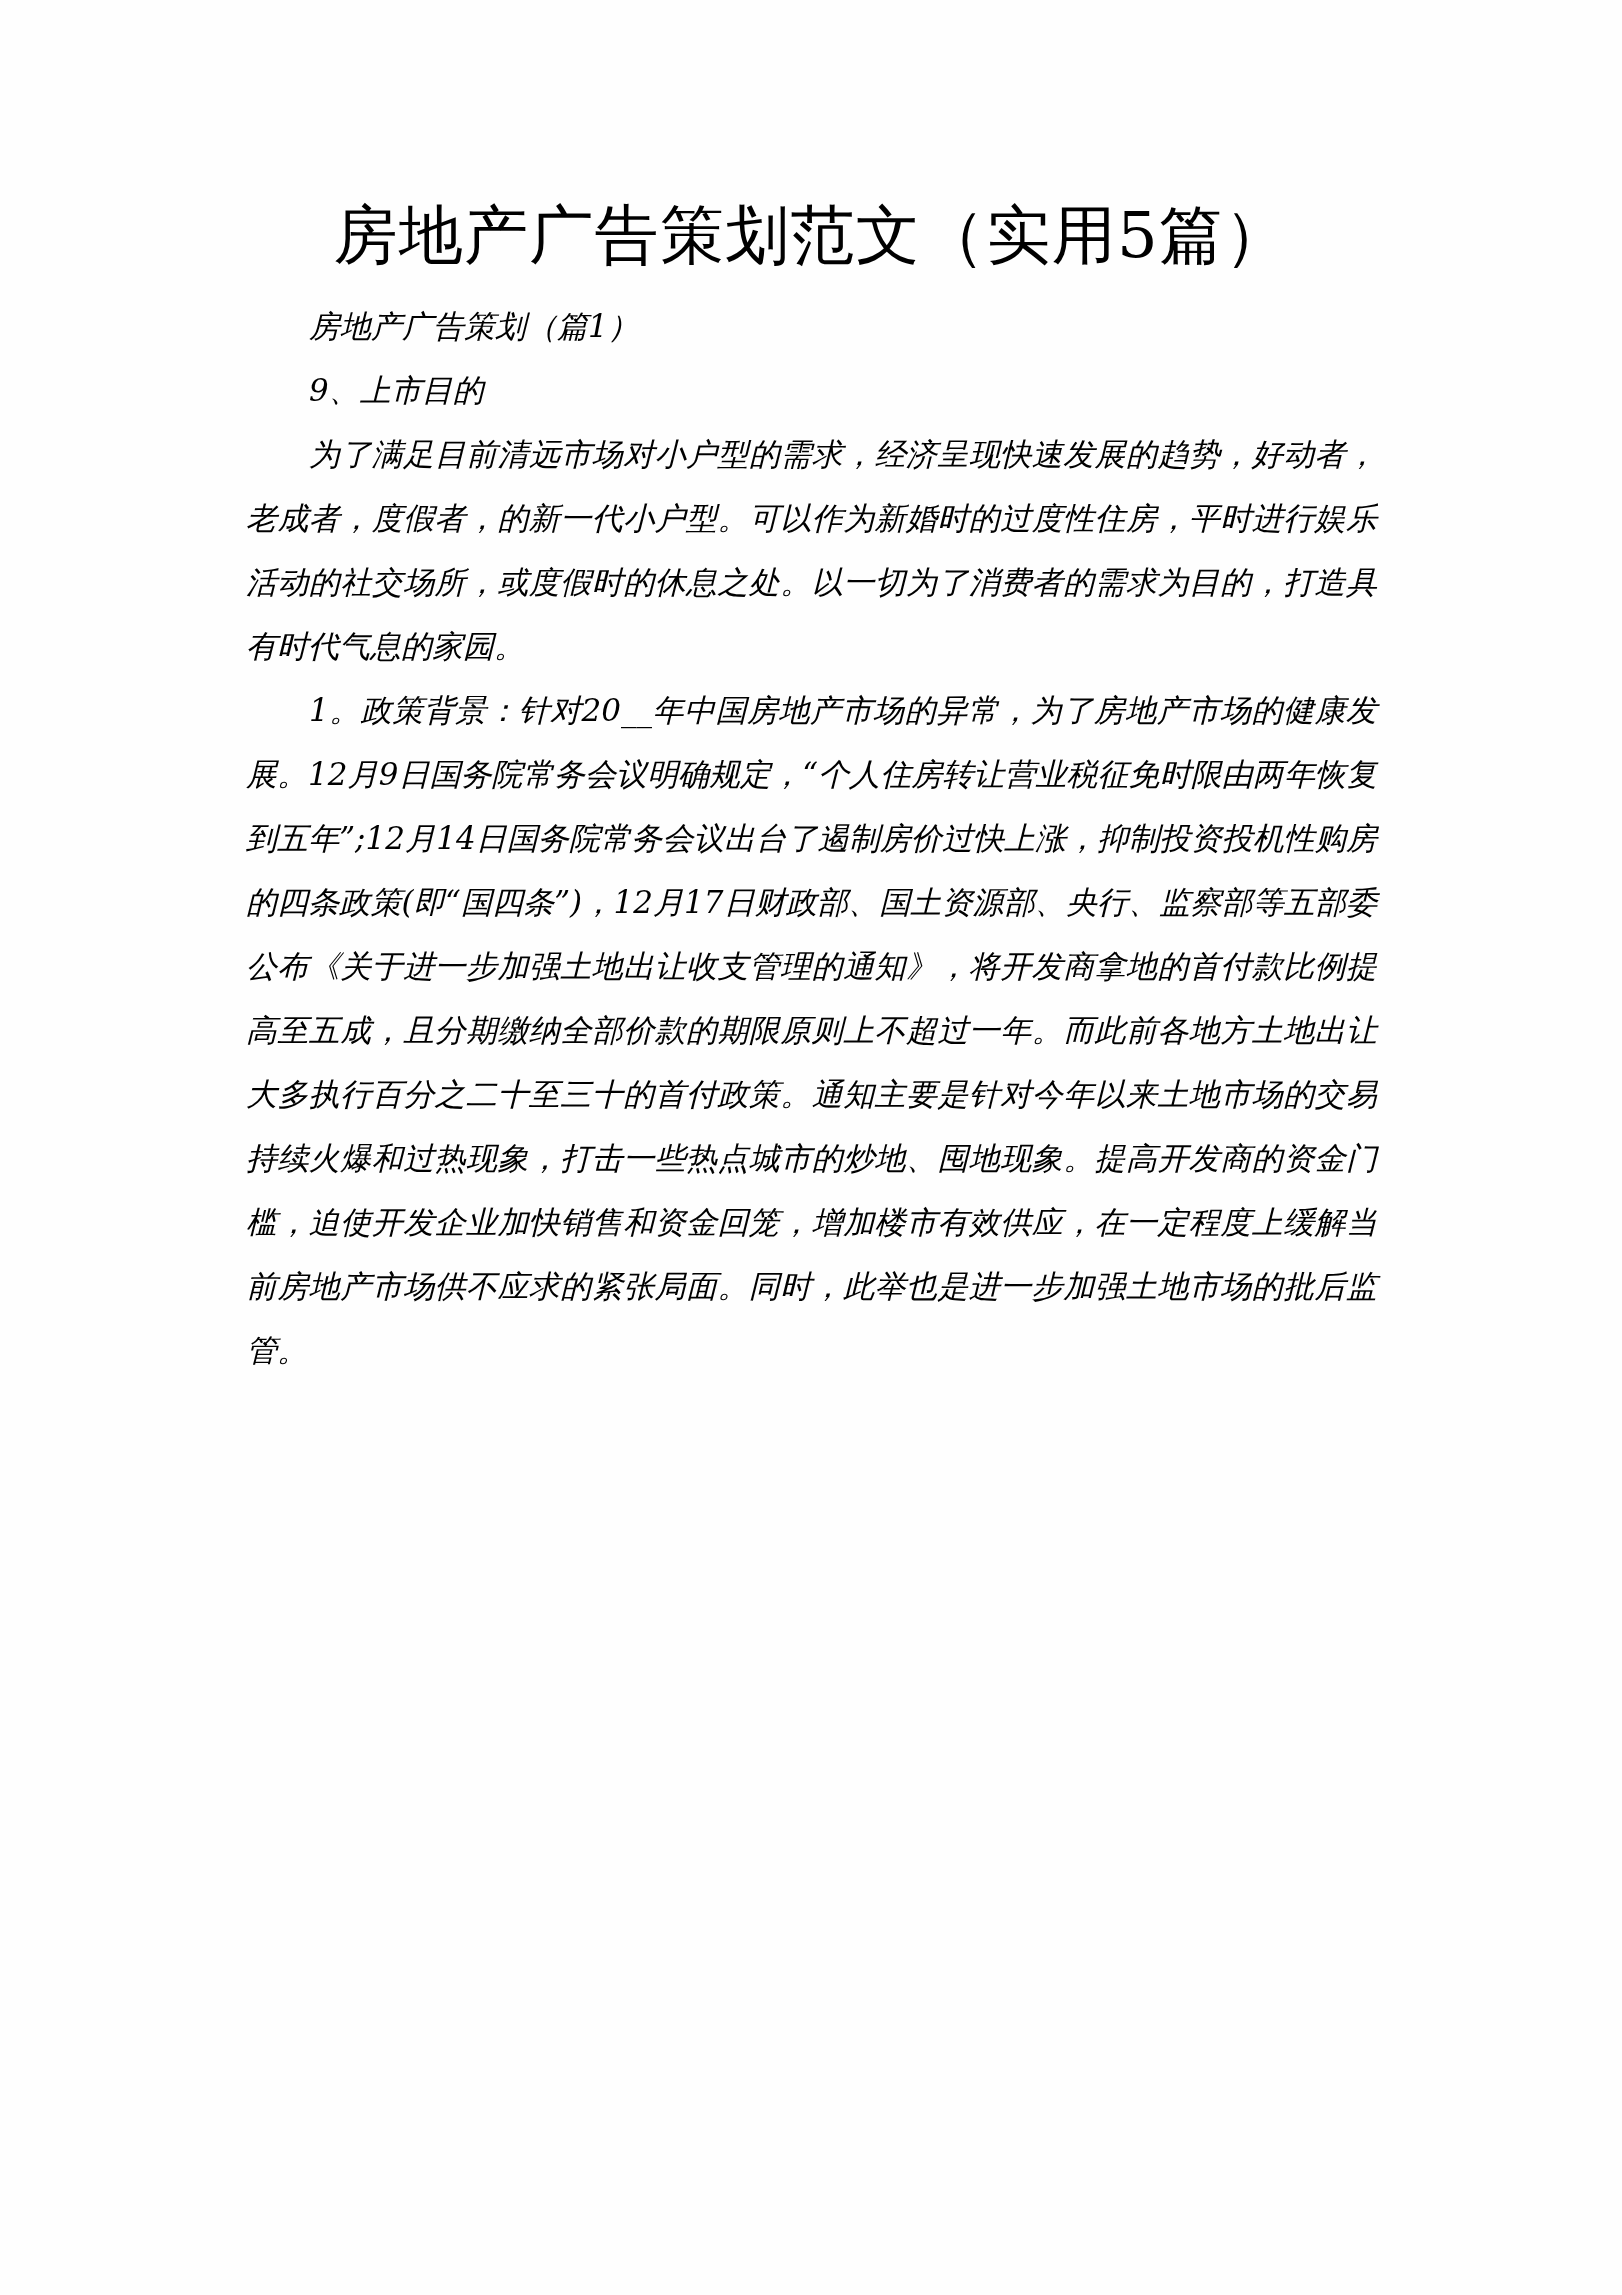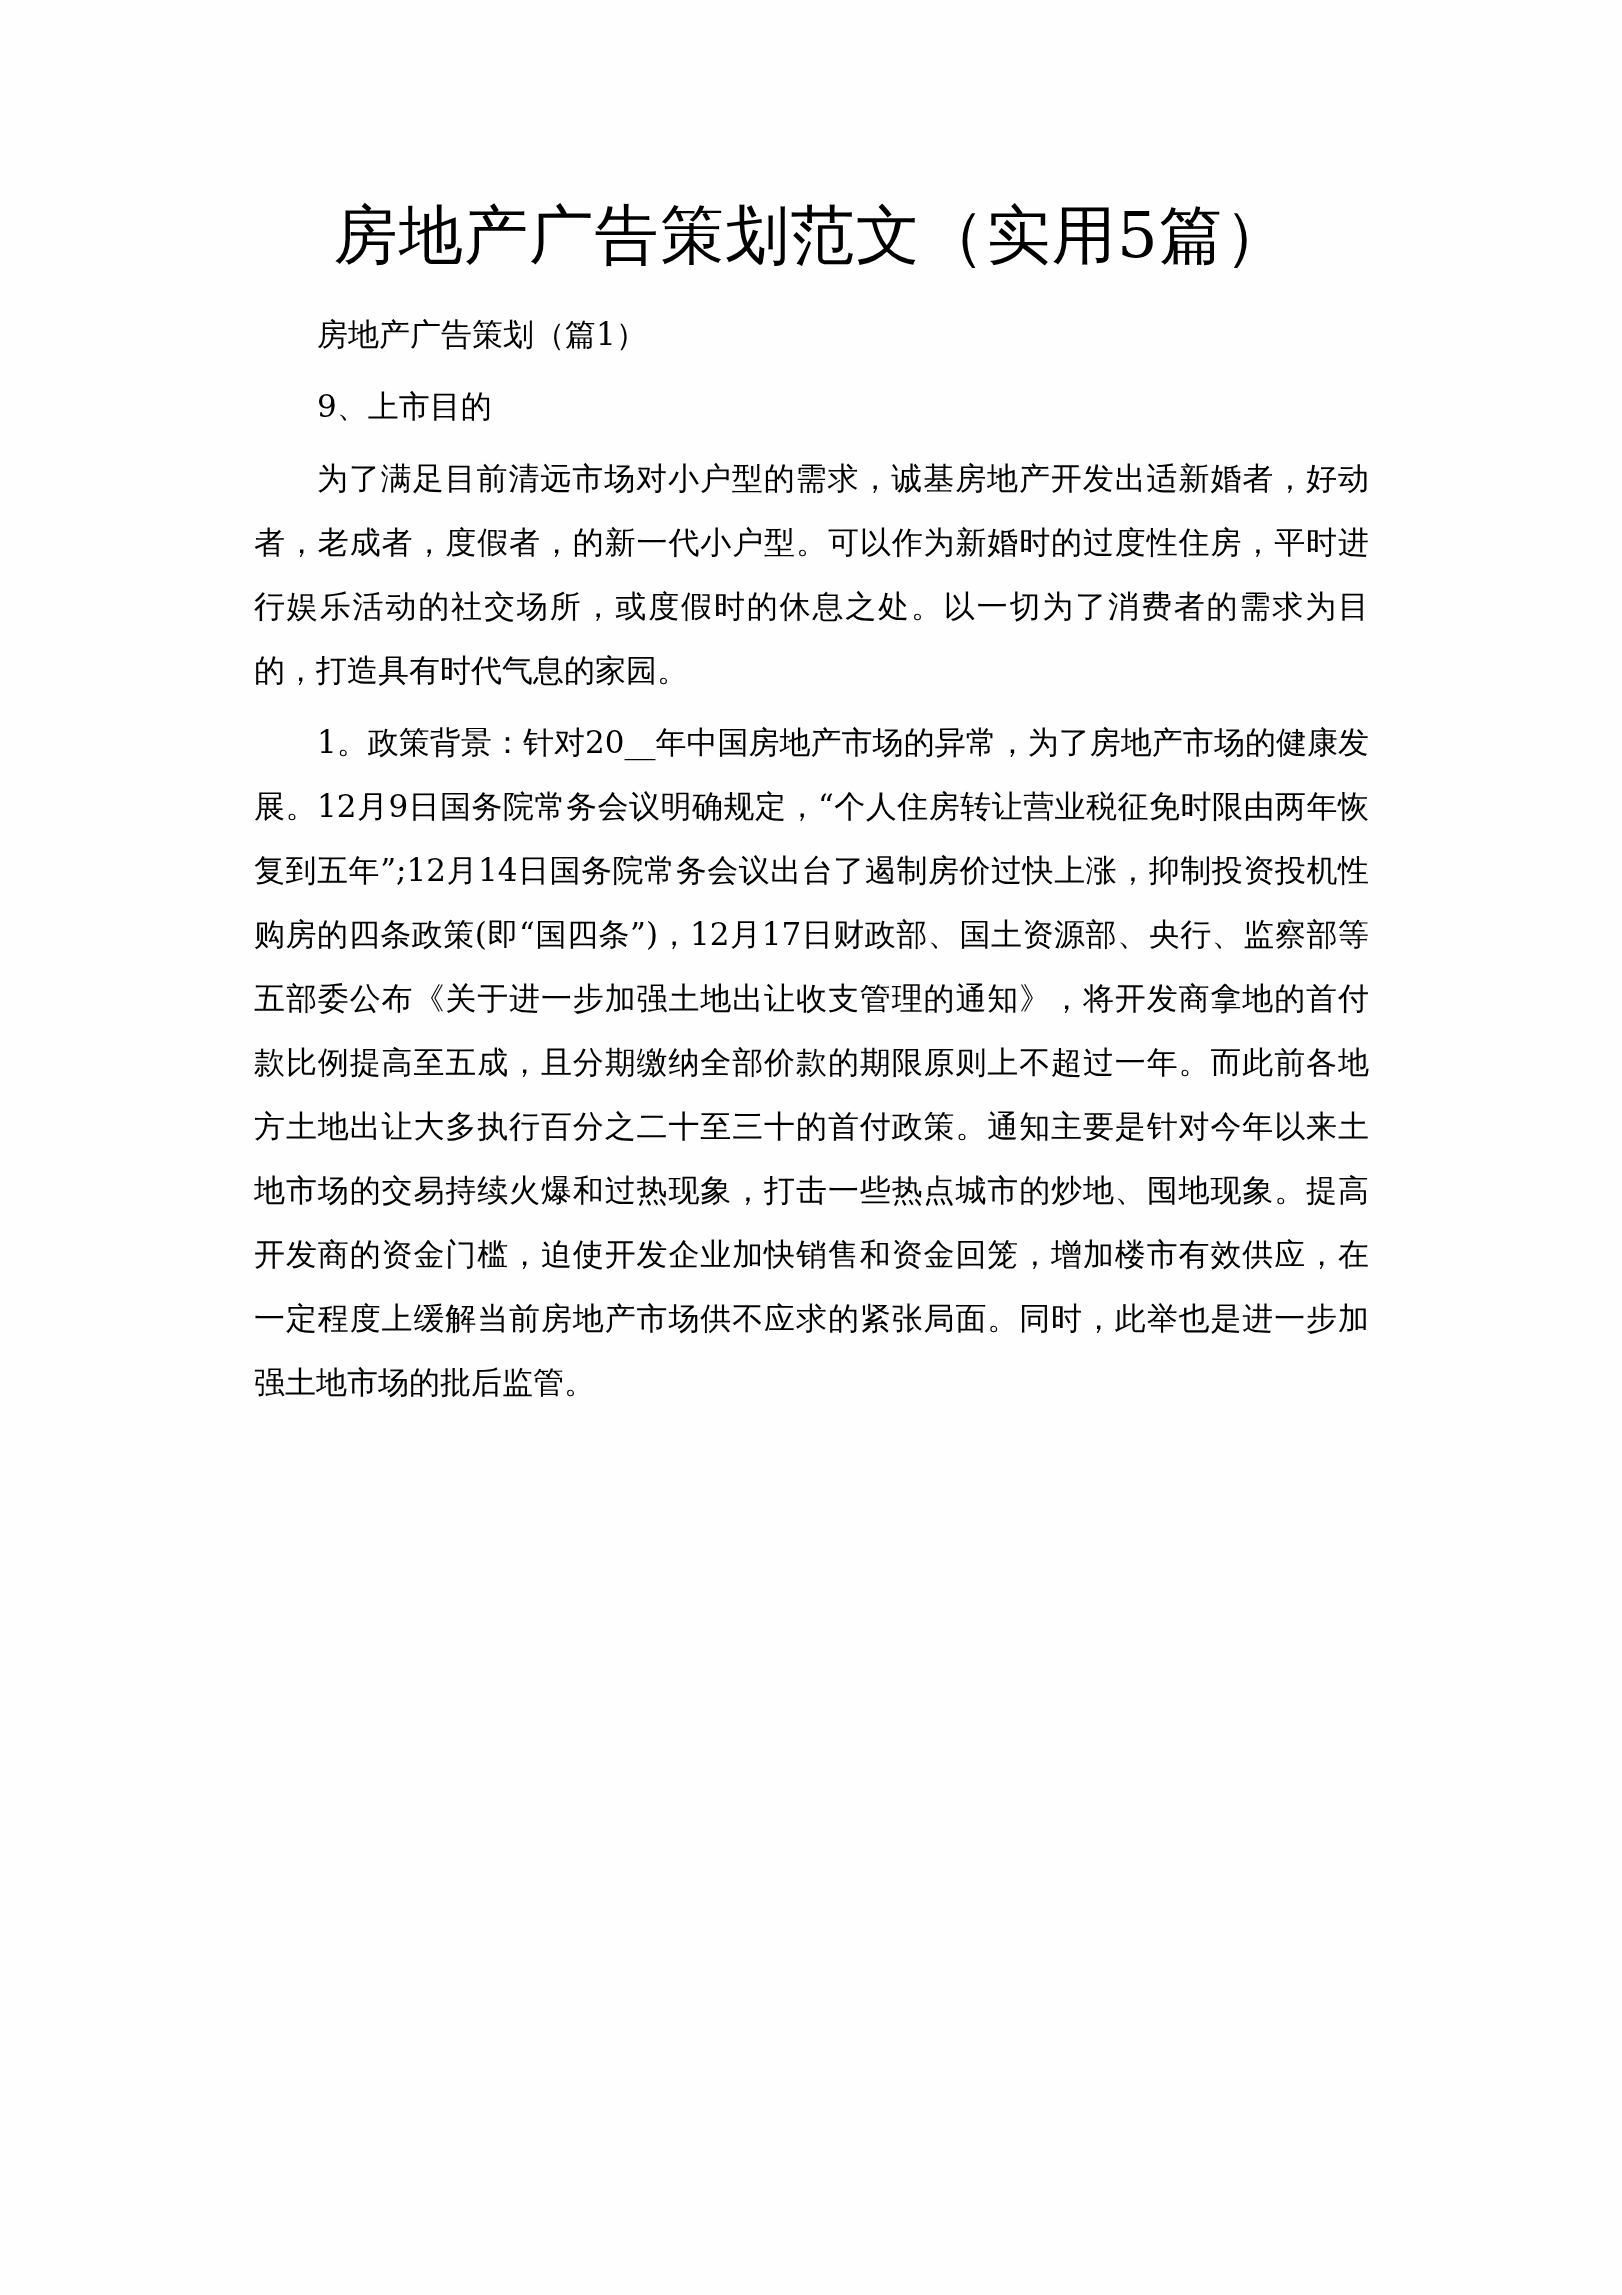--- a/index.html
+++ b/index.html
@@ -39,33 +39,34 @@
       position: absolute;
       left: 246px;
       top: 294px;
       width: 1131px;
       font-size: 31px;
       line-height: 64px;
       text-align: justify;
       text-justify: inter-character;
     }
     .content p {
-      margin: 8px;
+      margin: 0;
       text-indent: 63px;
+      font-style: italic;
     }
     .content p.section-heading {
       text-indent: 63px;
     }
   </style>
 </head>
 <body>
 
 <div class="page">
   <h1 class="doc-title">房地产广告策划范文（实用5篇）</h1>
 
   <div class="content">
     <p class="section-heading">房地产广告策划（篇1）</p>
     <p>9、上市目的</p>
-    <p>为了满足目前清远市场对小户型的需求，诚基房地产开发出适新婚者，好动者，老成者，度假者，的新一代小户型。可以作为新婚时的过度性住房，平时进行娱乐活动的社交场所，或度假时的休息之处。以一切为了消费者的需求为目的，打造具有时代气息的家园。</p>
+    <p>为了满足目前清远市场对小户型的需求，经济呈现快速发展的趋势，好动者，老成者，度假者，的新一代小户型。可以作为新婚时的过度性住房，平时进行娱乐活动的社交场所，或度假时的休息之处。以一切为了消费者的需求为目的，打造具有时代气息的家园。</p>
     <p>1。政策背景：针对20__年中国房地产市场的异常，为了房地产市场的健康发展。12月9日国务院常务会议明确规定，“个人住房转让营业税征免时限由两年恢复到五年”;12月14日国务院常务会议出台了遏制房价过快上涨，抑制投资投机性购房的四条政策(即“国四条”)，12月17日财政部、国土资源部、央行、监察部等五部委公布《关于进一步加强土地出让收支管理的通知》，将开发商拿地的首付款比例提高至五成，且分期缴纳全部价款的期限原则上不超过一年。而此前各地方土地出让大多执行百分之二十至三十的首付政策。通知主要是针对今年以来土地市场的交易持续火爆和过热现象，打击一些热点城市的炒地、囤地现象。提高开发商的资金门槛，迫使开发企业加快销售和资金回笼，增加楼市有效供应，在一定程度上缓解当前房地产市场供不应求的紧张局面。同时，此举也是进一步加强土地市场的批后监管。</p>
   </div>
 </div>
 
 
 </body></html>

